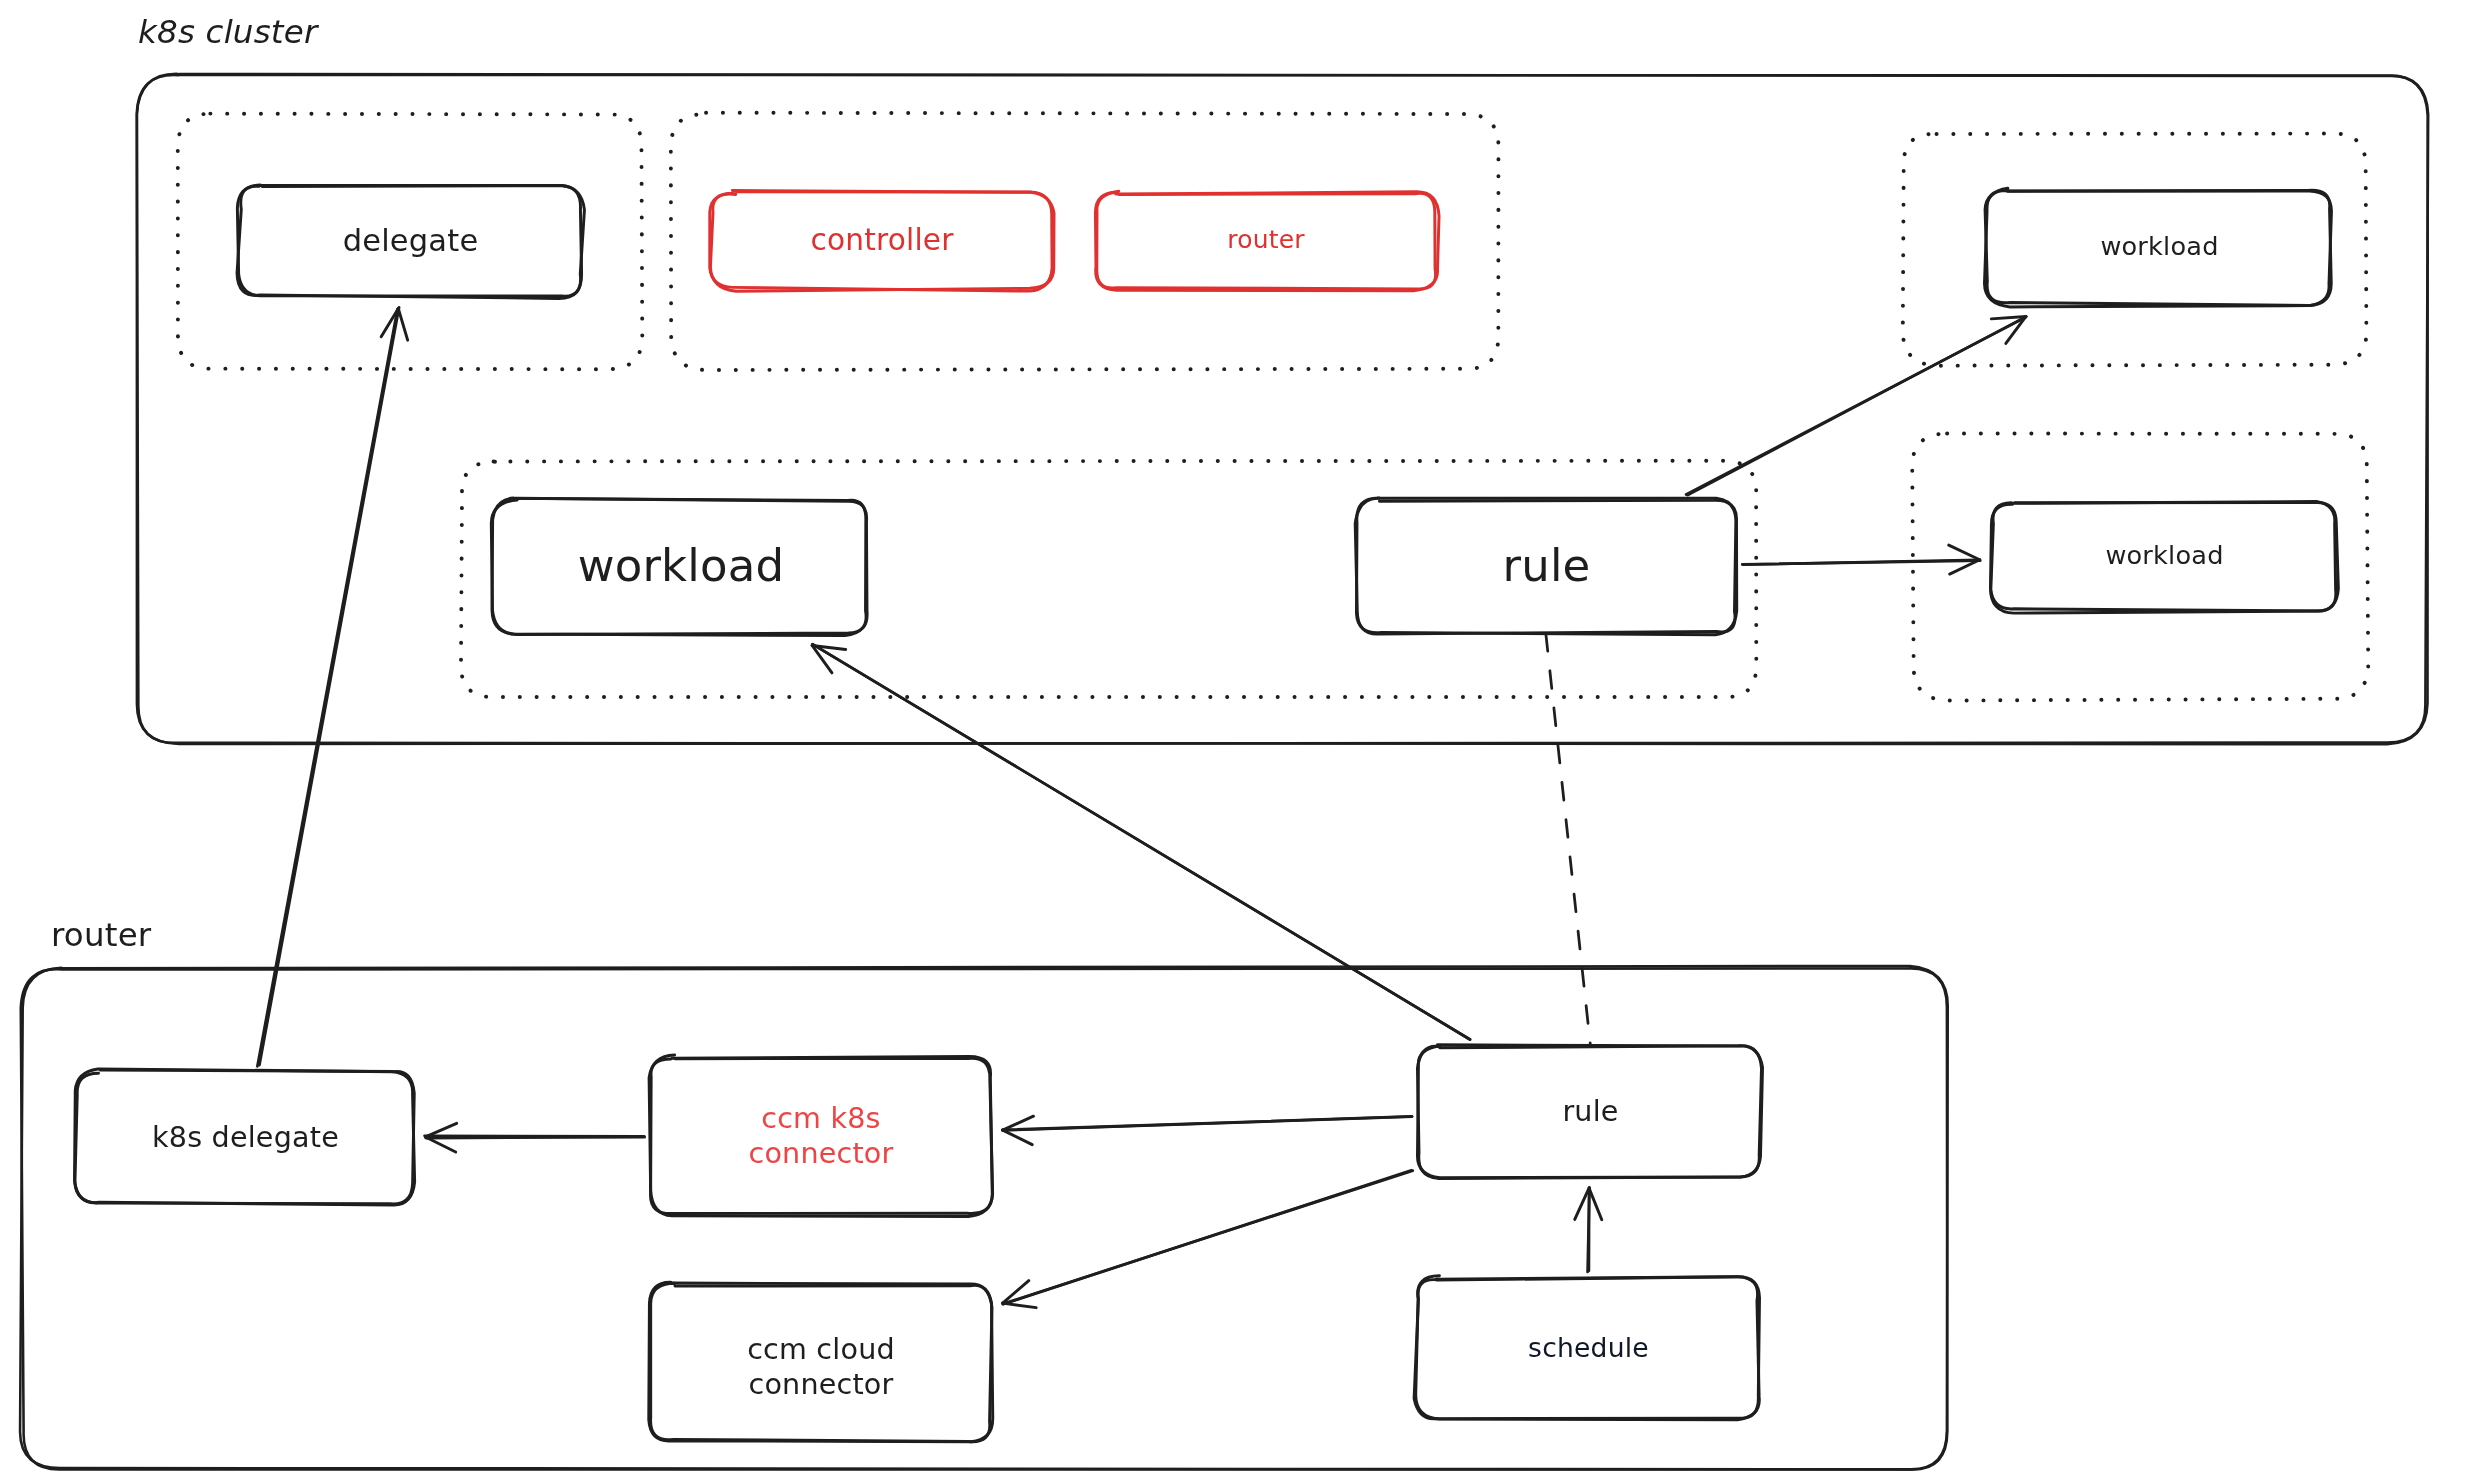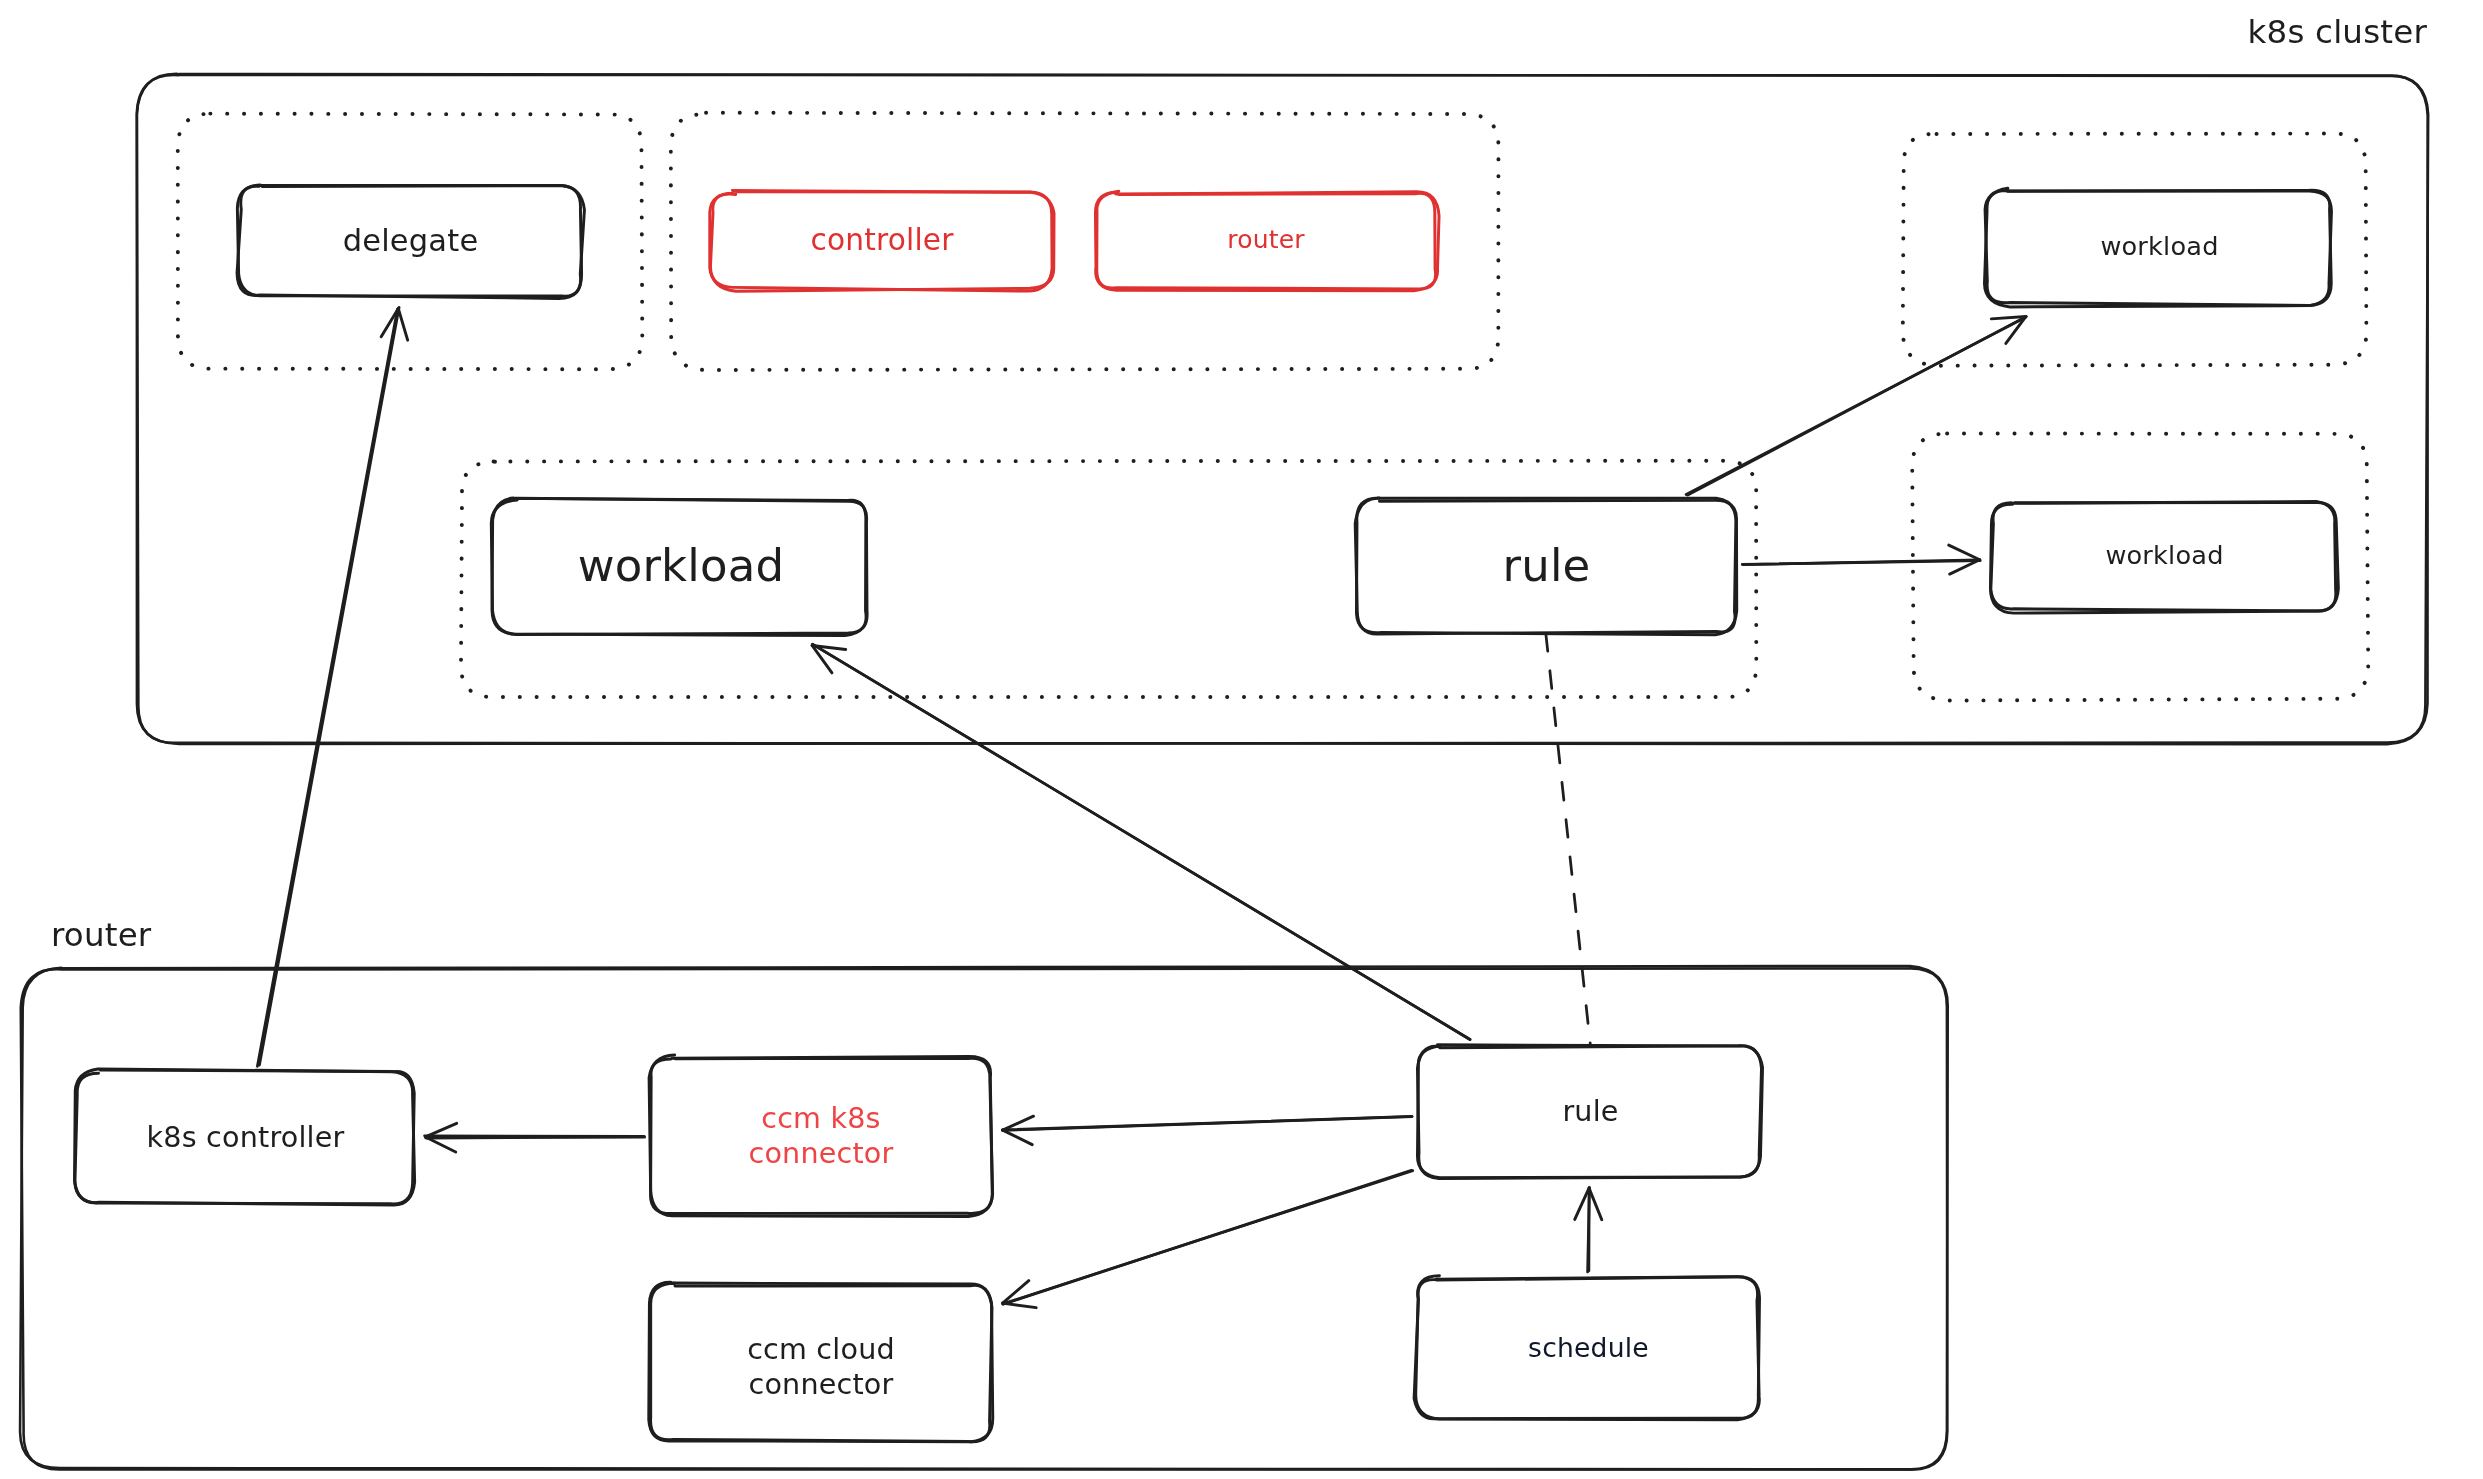--- a/index.html
+++ b/index.html
@@ -152,25 +152,25 @@
     </svg>
 
   <div id="labels">
       <div class="node-label lbl-c" style="left: 239px; top: 186px; width: 343px; height: 110px; font-size: 30.5px; color: rgb(30, 30, 30);">delegate</div>
       <div class="node-label lbl-c red" style="left: 712px; top: 192px; width: 340px; height: 97px; font-size: 29.6px; color: rgb(224, 49, 49);">controller</div>
       <div class="node-label lbl-c red" style="left: 1095px; top: 192px; width: 342px; height: 97px; font-size: 25px; color: rgb(224, 49, 49);">router</div>
       <div class="node-label lbl-c" style="left: 1987px; top: 189px; width: 345px; height: 115px; font-size: 25.6px; color: rgb(30, 30, 30);">workload</div>
       <div class="node-label lbl-c" style="left: 1992px; top: 502px; width: 345px; height: 108px; font-size: 25.6px; color: rgb(30, 30, 30);">workload</div>
       <div class="node-label lbl-c" style="left: 494px; top: 499px; width: 374px; height: 134px; font-size: 45px; color: rgb(30, 30, 30);">workload</div>
       <div class="node-label lbl-c" style="left: 1357px; top: 499px; width: 379px; height: 134px; font-size: 45px; color: rgb(30, 30, 30);">rule</div>
-      <div class="node-label lbl-c" style="left: 77px; top: 1071px; width: 337px; height: 133px; font-size: 28.6px; color: rgb(30, 30, 30);">k8s controller</div>
+      <div class="node-label lbl-c" style="left: 77px; top: 1071px; width: 337px; height: 133px; font-size: 28.6px; color: rgb(30, 30, 30);">k8s delegate</div>
       <div class="node-label lbl-c" style="left: 651px; top: 1057px; width: 340px; height: 158px; font-size: 28.6px; color: #ef4444;">ccm k8s
 connector</div>
       <div class="node-label lbl-c" style="left: 651px; top: 1284px; width: 340px; height: 166px; font-size: 28.6px; color: rgb(30, 30, 30);">ccm cloud
 connector</div>
       <div class="node-label lbl-c" style="left: 1419px; top: 1046px; width: 343px; height: 130px; font-size: 28.6px; color: rgb(30, 30, 30);">rule</div>
       <div class="node-label lbl-c" style="left: 1417px; top: 1278px; width: 343px; height: 141px; font-size: 26.6px; color: #0f172a;">schedule</div>
-      <div class="group-label" style="font-size: 32.5px; left: 138px; width: 2289px; text-align: right; top: 12.8px;">k8s cluster</div>
+      <div class="group-label" style="font-size: 32.5px; left: 138px; width: 2289px; text-align: left; top: 12.8px; font-style: italic;">k8s cluster</div>
       <div class="group-label" style="font-size: 32.5px; left: 51px; text-align: left; top: 916px;">router</div>
     </div>
 
 </div>
 
 
 </body></html>

